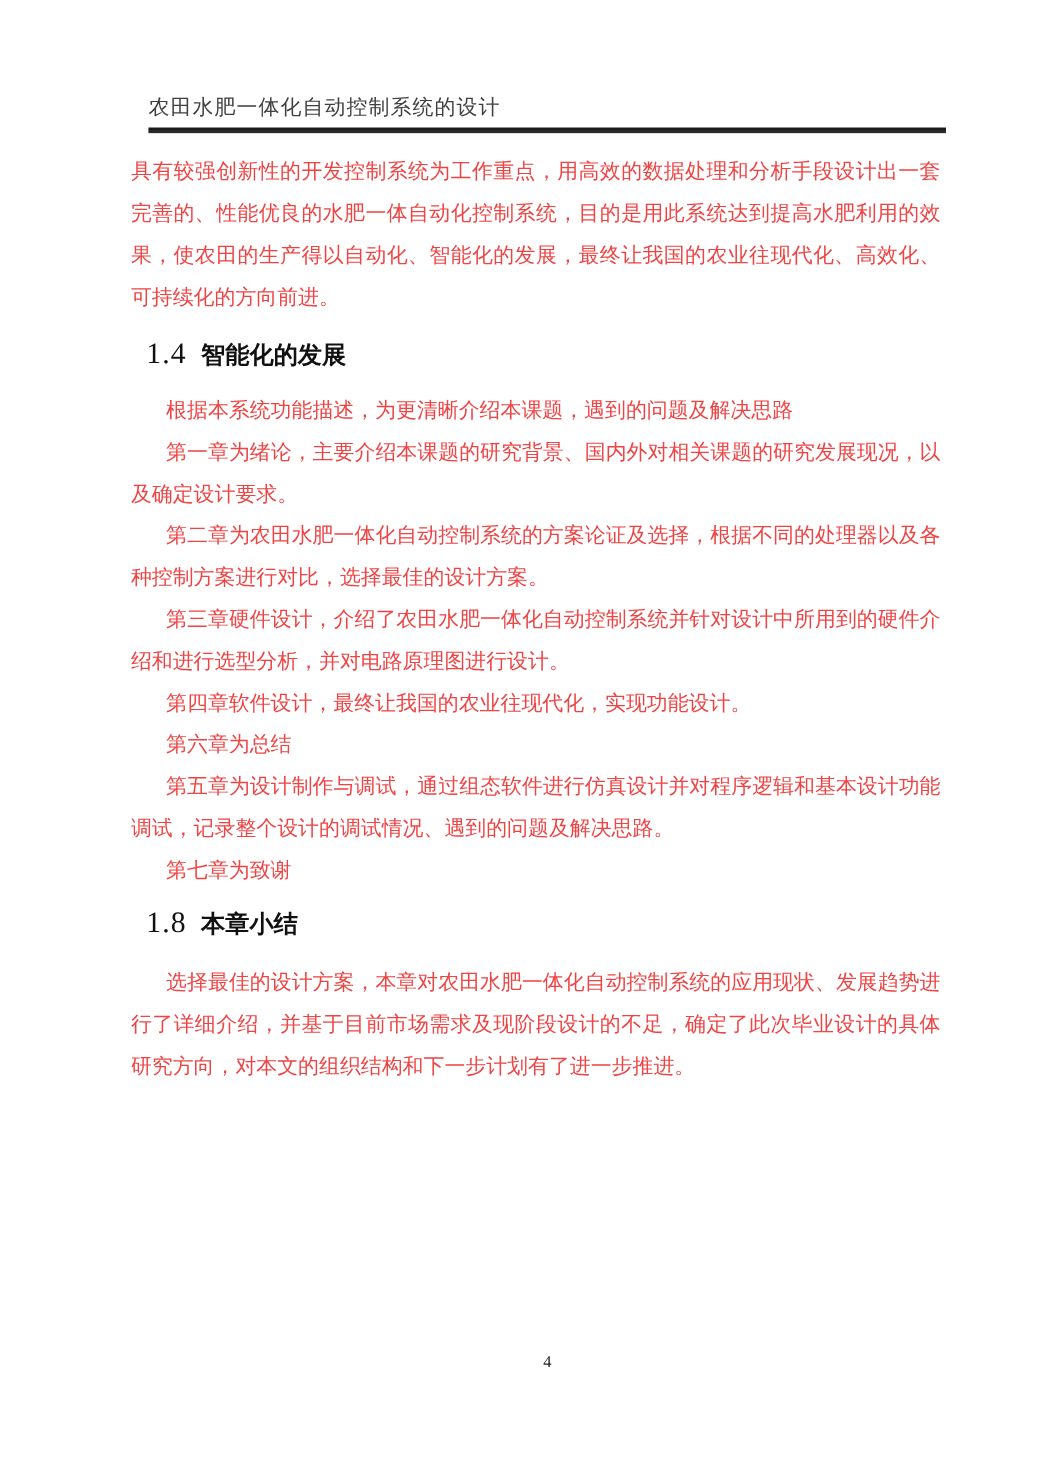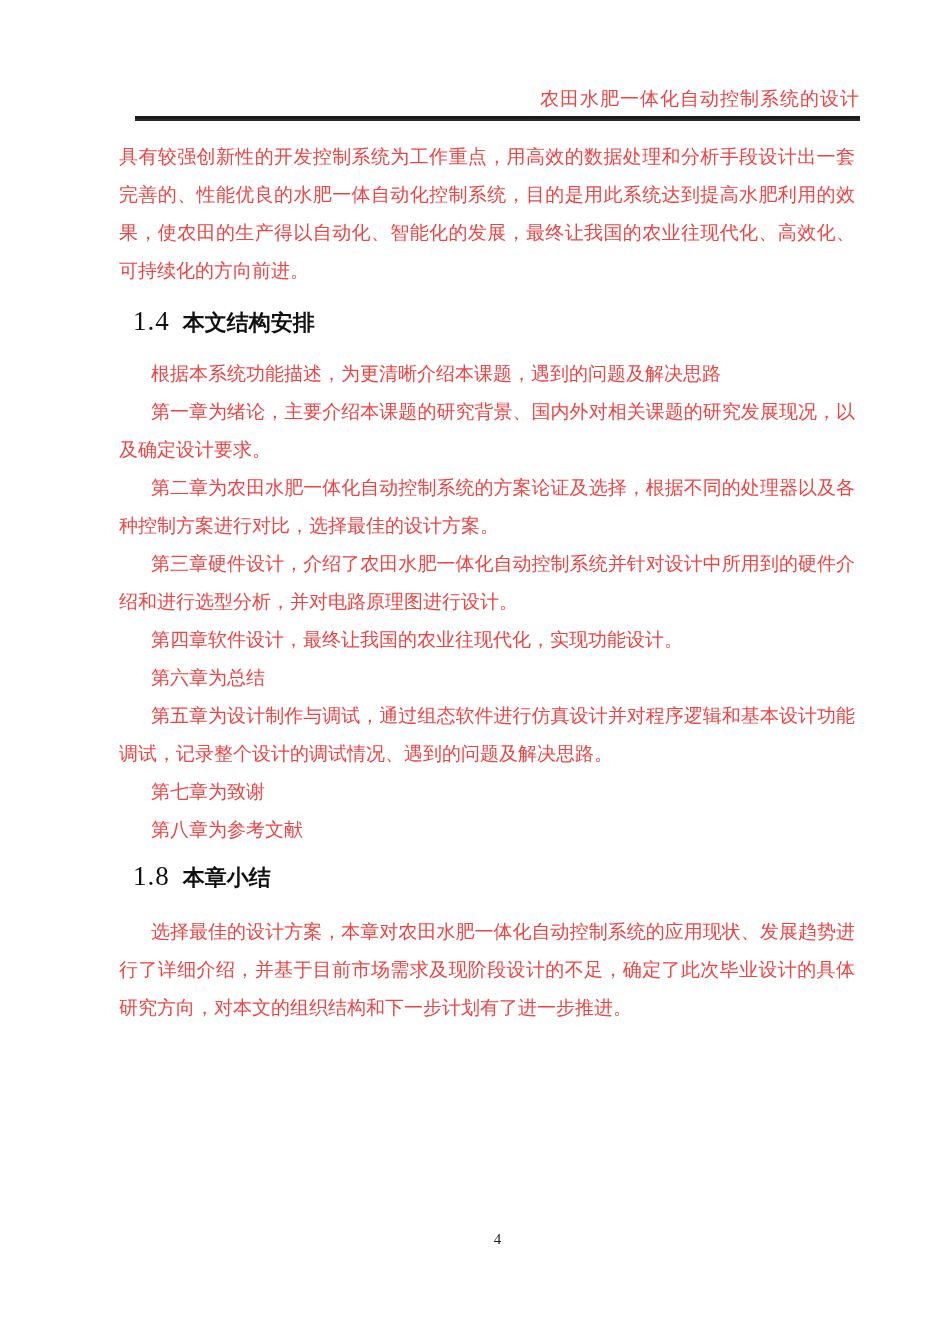--- a/index.html
+++ b/index.html
@@ -15,25 +15,25 @@
     overflow: hidden;
   }
   
   .page-header {
     position: absolute;
     top: 86px;
     left: 135px;
     width: 725px;
   }
   .header-title {
-    text-align: right;
+    text-align: left;
     font-size: 19px;
     line-height: 26px;
     letter-spacing: 1px;
-    color: #ef4444;
+    color: #404040;
   }
   .header-rule {
     margin-top: 4px;
     height: 2px;
     background: #adadad;          
     border-top: 3px solid #1b1b1b;
     border-bottom: 2px solid #2a2a2a;
   }
   
   .doc-body {
@@ -92,32 +92,31 @@
   <div class="page-header">
     <div class="header-title">农田水肥一体化自动控制系统的设计</div>
     <div class="header-rule"></div>
   </div>
 
   <div class="doc-body">
 
     <p class="no-indent first-after-rule">具有较强创新性的开发控制系统为工作重点，用高效的数据处理和分析手段设计出一套完善的、性能优良的水肥一体自动化控制系统，目的是用此系统达到提高水肥利用的效果，使农田的生产得以自动化、智能化的发展，最终让我国的农业往现代化、高效化、可持续化的方向前进。</p>
 
     <h2 class="sec-heading" id="heading-1-4">
-      <span class="h-num">1.4</span><span class="h-title">本文结构安排</span>
+      <span class="h-num">1.4</span><span class="h-title">智能化的发展</span>
     </h2>
 
     <p>根据本系统功能描述，为更清晰介绍本课题，遇到的问题及解决思路</p>
     <p>第一章为绪论，主要介绍本课题的研究背景、国内外对相关课题的研究发展现况，以及确定设计要求。</p>
     <p>第二章为农田水肥一体化自动控制系统的方案论证及选择，根据不同的处理器以及各种控制方案进行对比，选择最佳的设计方案。</p>
     <p>第三章硬件设计，介绍了农田水肥一体化自动控制系统并针对设计中所用到的硬件介绍和进行选型分析，并对电路原理图进行设计。</p>
     <p>第四章软件设计，最终让我国的农业往现代化，实现功能设计。</p>
     <p>第六章为总结</p>
     <p>第五章为设计制作与调试，通过组态软件进行仿真设计并对程序逻辑和基本设计功能调试，记录整个设计的调试情况、遇到的问题及解决思路。</p>
     <p>第七章为致谢</p>
-    <p>第八章为参考文献</p>
 
     <h2 class="sec-heading" id="heading-1-5">
       <span class="h-num">1.8</span><span class="h-title">本章小结</span>
     </h2>
 
     <p id="summary-paragraph">选择最佳的设计方案，本章对农田水肥一体化自动控制系统的应用现状、发展趋势进行了详细介绍，并基于目前市场需求及现阶段设计的不足，确定了此次毕业设计的具体研究方向，对本文的组织结构和下一步计划有了进一步推进。</p>
 
   </div>
 
   <div class="page-footer">

